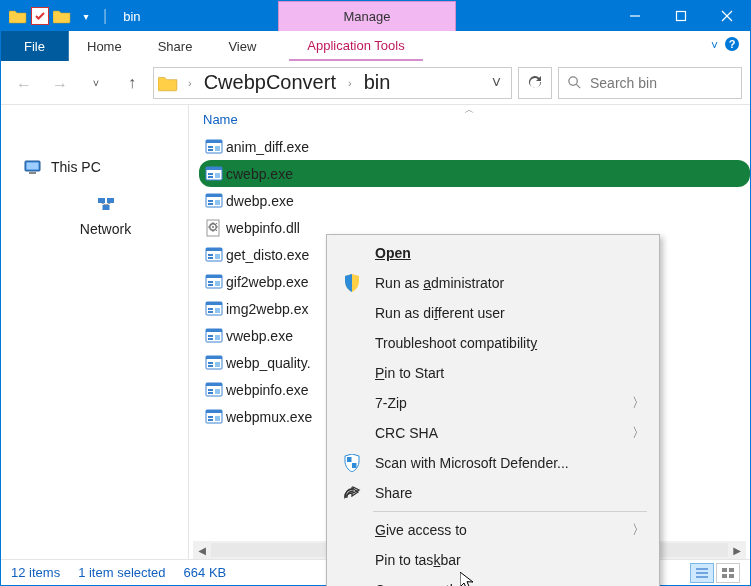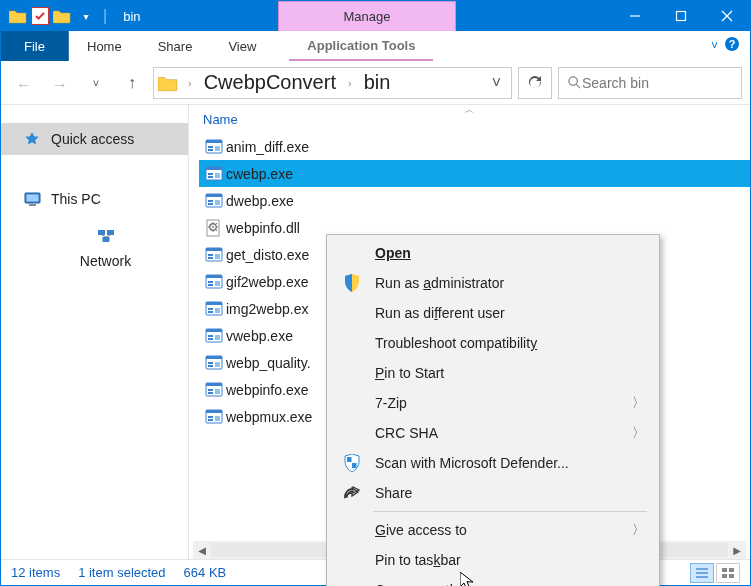--- a/index.html
+++ b/index.html
@@ -14,48 +14,48 @@
 .titlebar .title { margin-left: 12px; font-size: 13px; }
 .titlebar .spacer { flex: 1; }
 .titlebar .winbtn { width: 46px; height: 30px; display: flex; align-items: center; justify-content: center; }
 
 
 .tabsrow { height: 30px; background: #0078d7; display: flex; position: relative; }
 .tabsrow .filetab { width: 68px; background: #005a9e; color: #fff; font-size: 13px; display: flex; align-items: center; justify-content: center; border-right: 1px solid rgba(255,255,255,.2); }
 .tabsrow .bar { flex: 1; background: #fff; display: flex; align-items: stretch; }
 .tabsrow .tab { padding: 0 18px; font-size: 13px; color: #333; display: flex; align-items: center; }
 .tabsrow .ctxgrp { position: absolute; top: -30px; left: 277px; width: 178px; height: 30px; background: #f1b8f1; color: #333; font-size: 13px; display: flex; align-items: center; justify-content: center; border: 1px solid #d48ecb; border-bottom: none; }
-.tabsrow .ctxtab { padding: 0 18px; font-size: 13px; color: #737373; display: flex; align-items: center; border-bottom: 2px solid #d48ecb; margin-left: 15px; font-weight: bold;}
+.tabsrow .ctxtab { padding: 0 18px; font-size: 13px; color: #be185d; display: flex; align-items: center; border-bottom: 2px solid #d48ecb; margin-left: 15px;}
 .tabsrow .ribbonctl { margin-left: auto; display: flex; align-items: center; gap: 6px; padding-right: 10px; }
 
 
 .addressrow { height: 44px; display: flex; align-items: center; padding: 6px 8px; gap: 6px; border-bottom: 1px solid #e5e5e5; }
 .navbtn { width: 30px; height: 30px; display: flex; align-items: center; justify-content: center; color: #555; font-size: 16px; }
 .navbtn.disabled { color: #bbb; }
 .addrbox { flex: 1; height: 32px; border: 1px solid #ccc; display: flex; align-items: center; padding: 0 4px; gap: 6px; }
 .addrbox .folder-ic { width: 20px; height: 18px; }
 .addrbox .crumb { font-size: 20px; color: #222; padding: 0 2px; }
 .addrbox .sep { color: #888; font-size: 11px; padding: 0 4px; }
 .addrbox .dropdown { margin-left: auto; color: #555; padding: 0 6px;}
 .refreshbtn { width: 34px; height: 32px; border: 1px solid #ccc; display: flex; align-items: center; justify-content: center; }
-.searchbox { width: 184px; height: 32px; border: 1px solid #ccc; display: flex; align-items: center; padding: 0 8px; color: #777; font-size: 14px; }
+.searchbox { width: 184px; height: 32px; border: 1px solid #ccc; display: flex; align-items: center; padding: 0 8px; color: #777; font-size: 14px; gap: 8px;}
 
 
 .body { flex: 1; display: flex; min-height: 0; }
 .nav { width: 188px; border-right: 1px solid #e5e5e5; padding-top: 18px; }
 .nav-item { height: 32px; display: flex; align-items: center; gap: 10px; padding-left: 22px; font-size: 14px; color: #222; }
 .nav-item.selected { background: #d8d8d8; }
 .nav-item .ic { width: 18px; height: 18px; display: flex; align-items: center; justify-content: center; }
 
 .listarea { flex: 1; display: flex; flex-direction: column; min-width: 0;}
 .colhdr { height: 28px; display: flex; align-items: center; padding-left: 14px; color: #1060c0; font-size: 13px; position: relative; }
 .colhdr .collapse { position: absolute; left: 50%; top: -2px; transform: translateX(-50%); font-size: 10px; color: #666; }
 .filelist { flex: 1; overflow: hidden; padding-left: 10px; position: relative; }
 .row { height: 27px; display: flex; align-items: center; gap: 3px; padding-left: 6px; font-size: 14px; color: #222; }
-.row.selected { background: #0ea5e9; }
+.row.selected { background: #15803d; border-radius: 12px; }
 .fic { width: 18px; height: 18px; display: inline-flex; align-items: center; justify-content: center; }
 
 .hscroll { height: 18px; background: #f0f0f0; display: flex; align-items: center; margin: 0 4px; }
 .hscroll .ar { width: 18px; height: 18px; display: flex; align-items: center; justify-content: center; color: #666; font-size: 10px; }
 .hscroll .track { flex: 1; height: 14px; background: #e8e8e8; }
 
 
 .statusbar { height: 26px; border-top: 1px solid #e5e5e5; display: flex; align-items: center; padding: 0 10px; font-size: 13px; color: #1060c0; gap: 18px; }
 .statusbar .views { margin-left: auto; display: flex; gap: 2px; }
 .viewbtn { width: 24px; height: 20px; border: 1px solid #ccc; display: flex; align-items: center; justify-content: center; }
@@ -167,28 +167,20 @@
       <svg width="15" height="15" viewBox="0 0 16 16">
           <circle cx="6.5" cy="6.5" r="4.5" stroke="#888" fill="none" stroke-width="1.4"></circle>
           <line x1="10" y1="10" x2="14" y2="14" stroke="#888" stroke-width="1.4"></line>
         </svg>
       <span>Search bin</span>
     </div>
   </div>
 
   <div class="body">
     <div class="nav">
-      <div class="nav-item selected">
-        <span class="ic">
-            <svg width="16" height="16" viewBox="0 0 16 16">
-              <path d="M8 1l2 4.3 4.7.4-3.5 3.2 1 4.6L8 11.2 3.8 13.5l1-4.6L1.3 5.7 6 5.3z" fill="#2e8bd8"></path>
-            </svg>
-          </span>
-        <span>Quick access</span>
-      </div>
       <div class="nav-item" style="margin-top:28px;">
         <span class="ic">
             <svg width="17" height="15" viewBox="0 0 17 15">
               <rect x="1" y="1" width="15" height="10" rx="1" fill="#3b82d0" stroke="#1f5a99"></rect>
               <rect x="2.5" y="2.5" width="12" height="7" fill="#9dceff"></rect>
               <rect x="5" y="12" width="7" height="2" fill="#888"></rect>
             </svg>
           </span>
         <span>This PC</span>
       </div>

